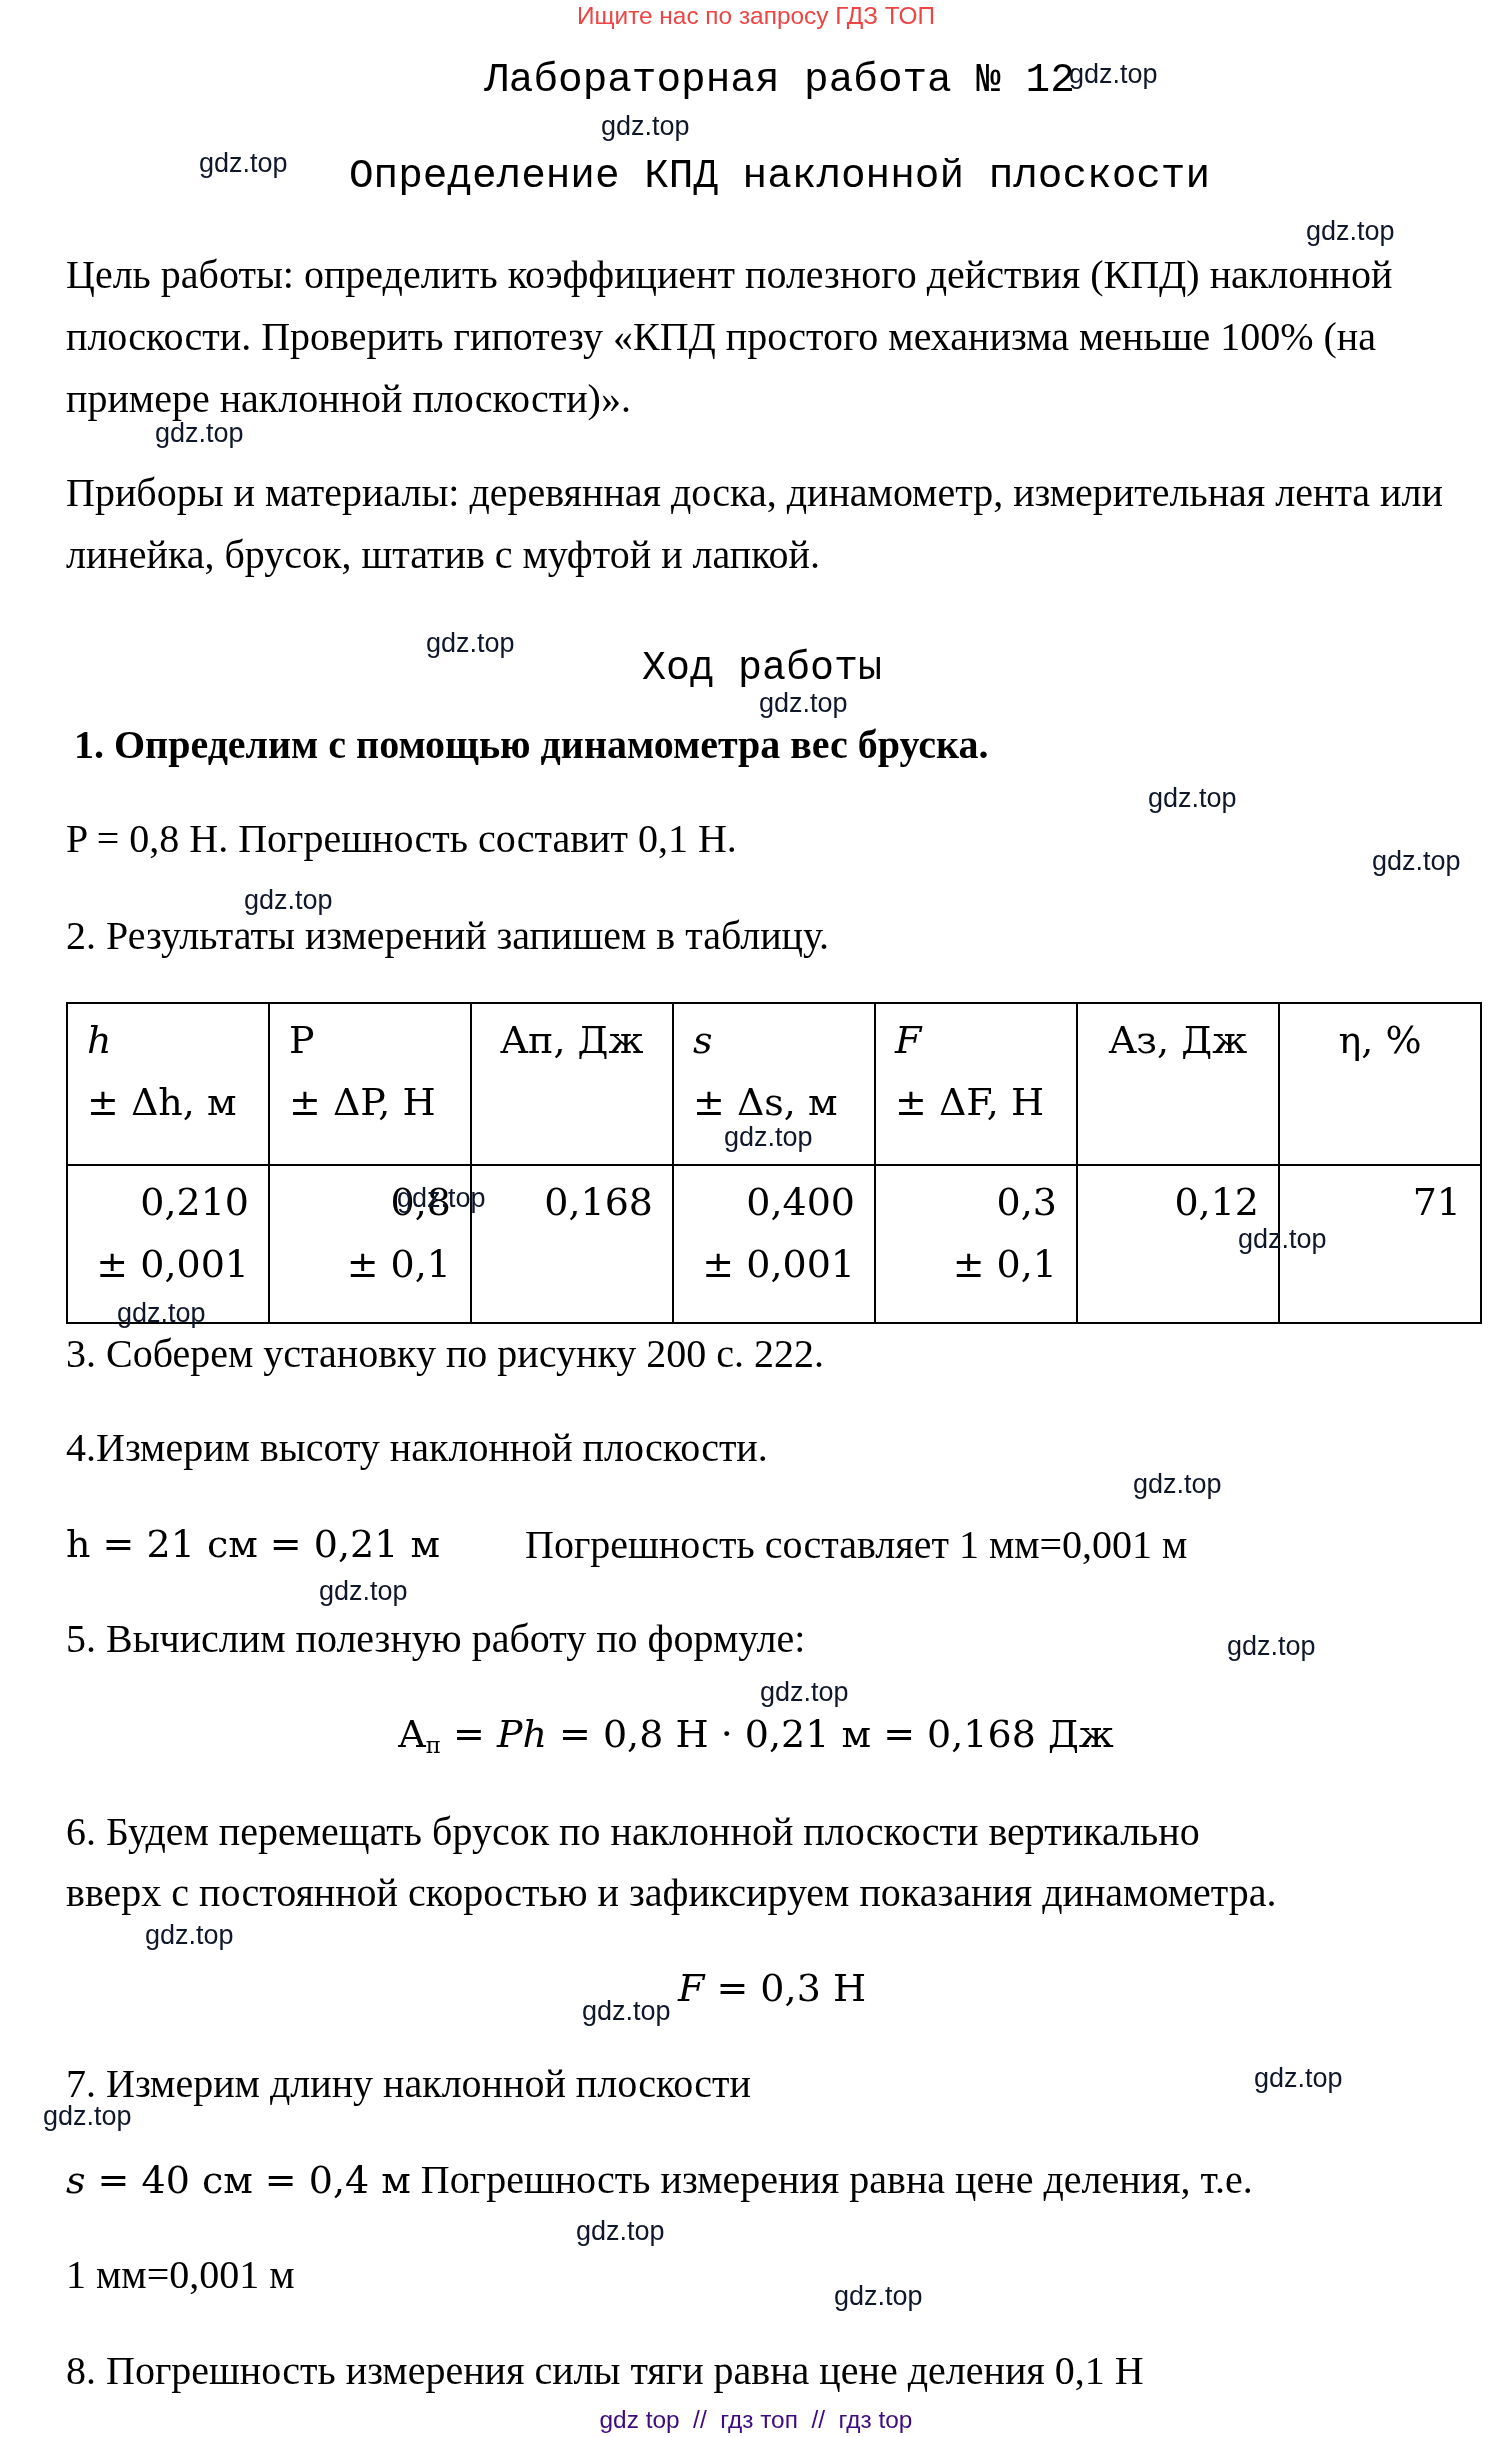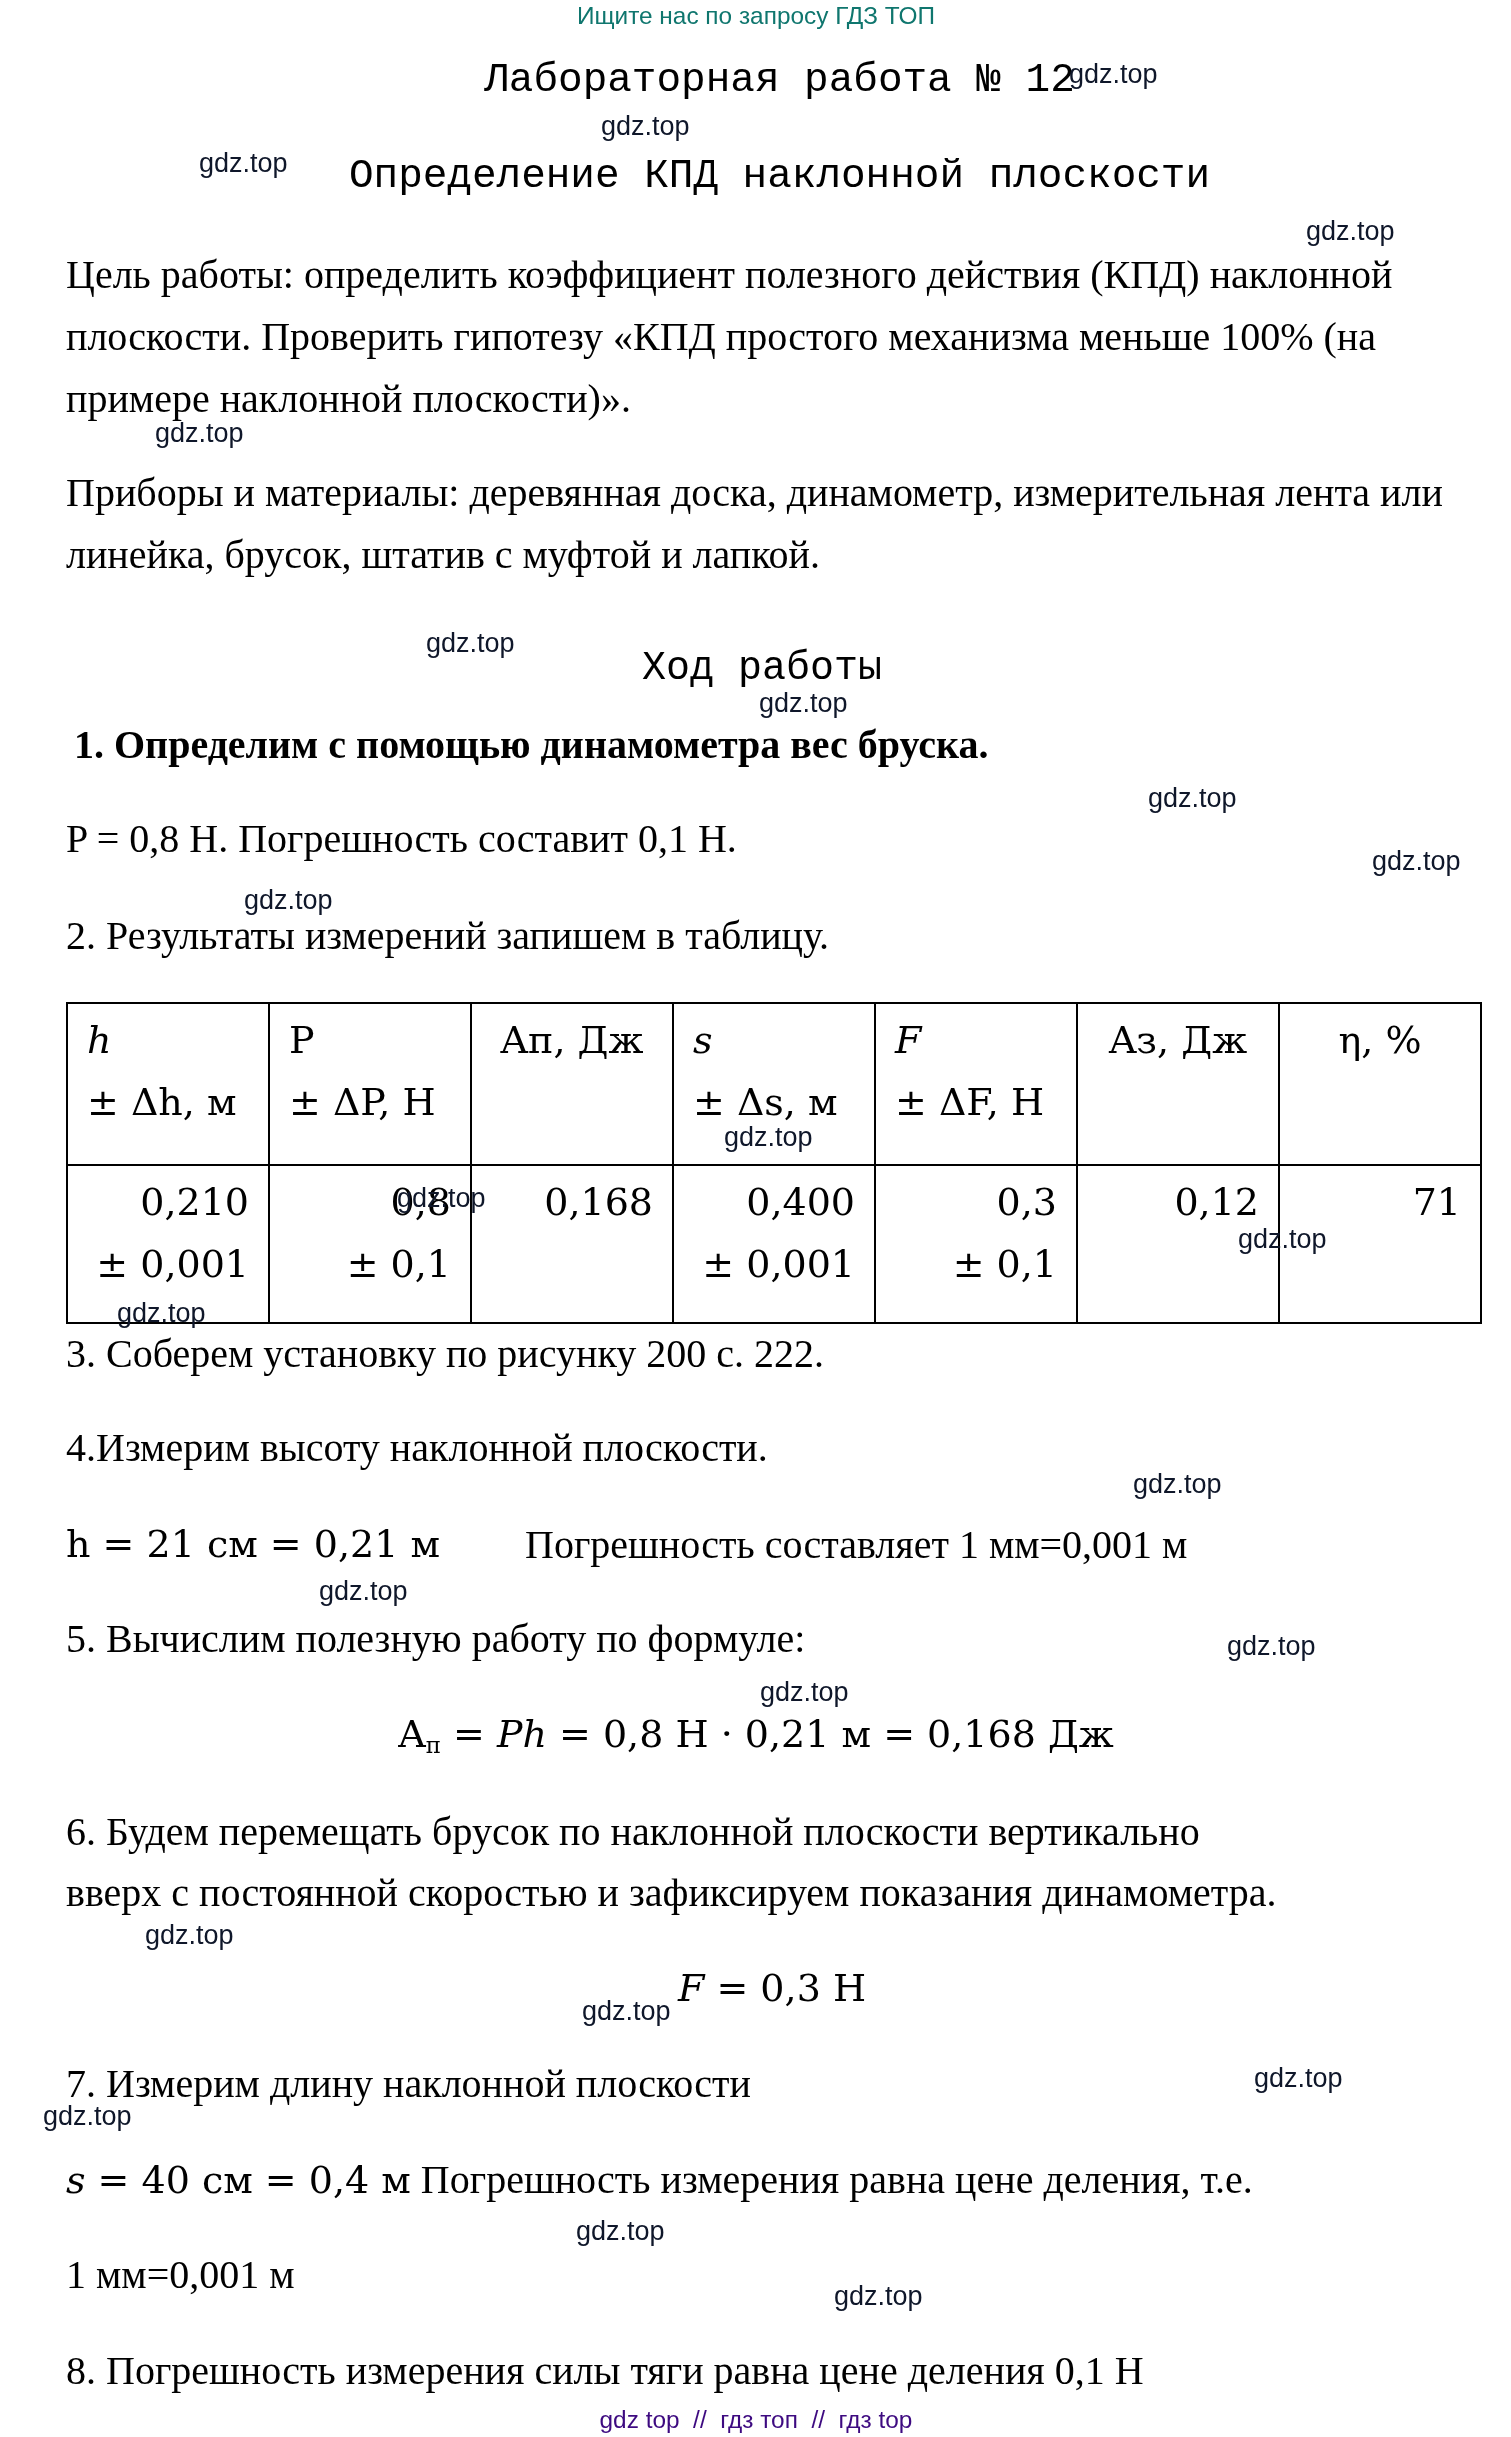--- a/index.html
+++ b/index.html
@@ -1,20 +1,20 @@
 <!DOCTYPE html>
 <html style="font-size:12.6px"><head>
 <meta charset="utf-8">
 <style>
   html, body { margin: 0; padding: 0; background: #ffffff; }
   body { width: 1512px; height: 2438px; position: relative; overflow: hidden;
          font-family: "Liberation Serif", "DejaVu Serif", serif; color: #000; }
   .abs { position: absolute; white-space: nowrap; }
   .banner { top: 0px; left: 0; width: 1512px; text-align: center;
-            font-family: "Liberation Sans", "DejaVu Sans", sans-serif; font-size: 24.4px; color: #0f766e; line-height: 32px; }
+            font-family: "Liberation Sans", "DejaVu Sans", sans-serif; font-size: 24.4px; color: #ef4444; line-height: 32px; }
   .footer-inner { position: absolute; top: 2404px; left: 0; width: 1512px; text-align: center;
                   font-family: "Liberation Sans", "DejaVu Sans", sans-serif; font-size: 24.4px; color: #3d0a80; line-height: 32px; }
   .title { font-size: 41px; line-height: 47px; font-family: Liberation Mono, monospace; }
   .para { font-size: 40px; line-height: 62px; left: 66px; width: 1435px; white-space: normal; }
   .line { font-size: 40px; line-height: 47px; }
   .wm { font-family: "Liberation Sans", "DejaVu Sans", sans-serif; font-size: 27px; color: #0f172a; line-height: 25px; }
   .math { font-family: "DejaVu Serif", "Liberation Serif", serif; }
   .mi { font-style: italic; }
   table.res { position: absolute; left: 66px; top: 1002px; width: 1416px; border-collapse: collapse;
               font-family: "DejaVu Serif", "Liberation Serif", serif; font-size: 38px; }

